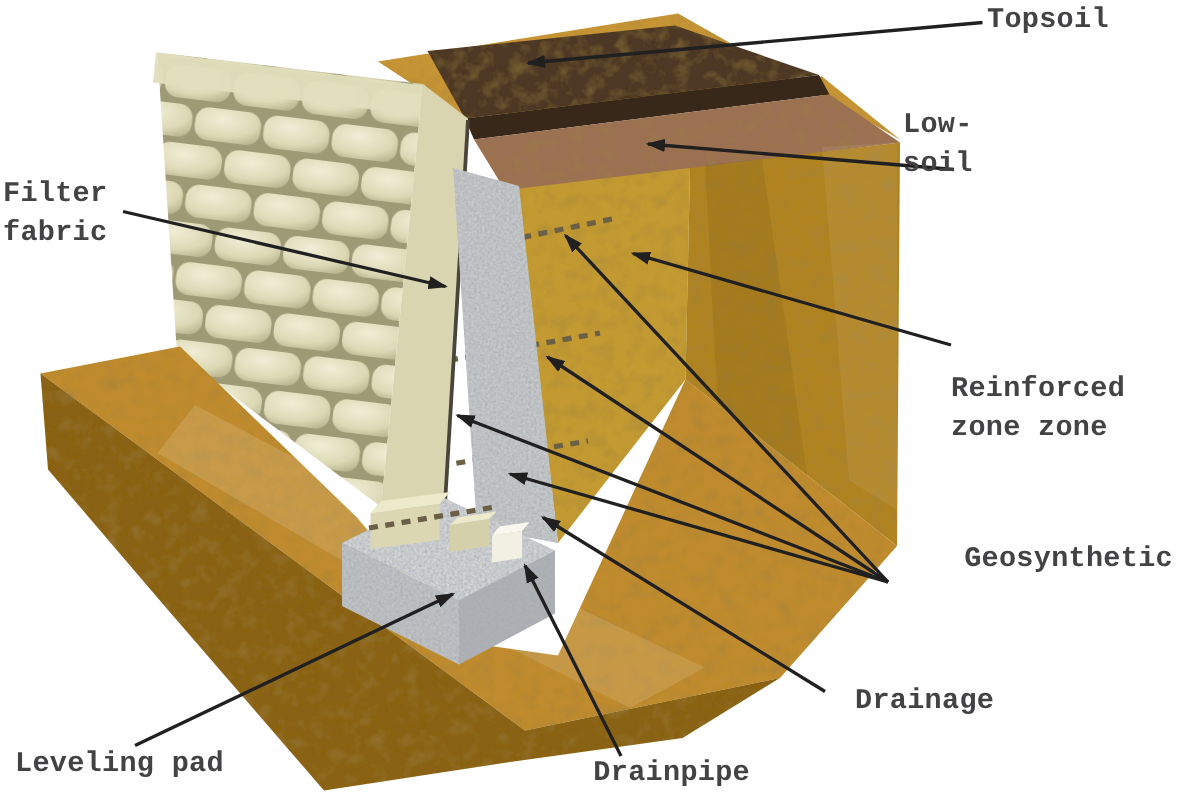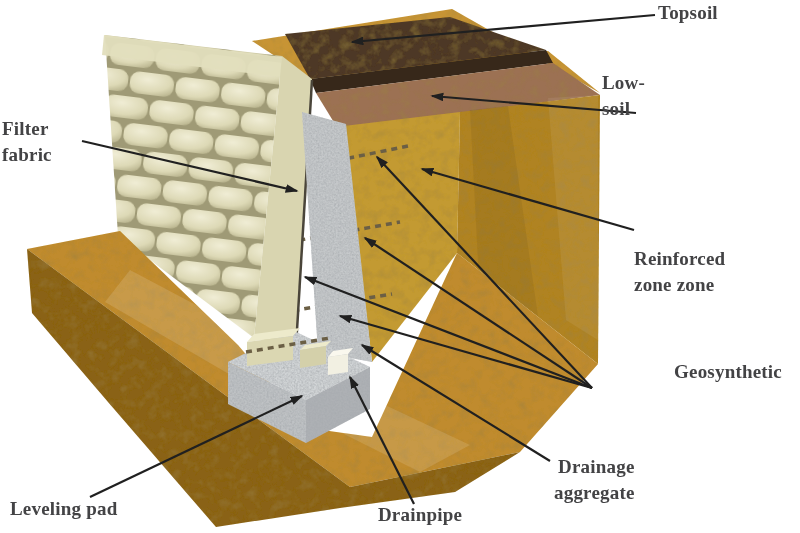--- a/index.html
+++ b/index.html
@@ -3,34 +3,34 @@
 <meta charset="utf-8">
 <style>
   html,body{margin:0;padding:0;background:#ffffff;}
   .stage{
     position:relative;width:800px;height:533px;background:#ffffff;overflow:hidden;
     font-family:"Liberation Sans",sans-serif;
   }
   .stage svg{position:absolute;left:0;top:0;}
   .label{
     position:absolute;
-    font-family:Liberation Serif, serif;
+    font-family:Liberation Mono, monospace;
     font-weight:700;
     font-size:19px;
     line-height:26px;
     color:#434345;
     letter-spacing:.2px;
     white-space:nowrap;
   }
   .lbl-topsoil{left:658px;top:0px;}
   .lbl-lowperm{left:602px;top:70px;}
   .lbl-reinforced{left:634px;top:200px;margin-top:46px;}
   .lbl-geo{left:592px;top:359px;width:190px;text-align:right;}
-  .lbl-drainage{left:554px;top:454px;text-align:right;}
-  .lbl-drainpipe{left:358px;top:502px;width:124px;text-align:center;}
+  .lbl-drainage{left:570px;top:454px;}
+  .lbl-drainpipe{left:376px;top:502px;width:124px;text-align:right;}
   .lbl-leveling{left:10px;top:474px;margin-top:22px;}
   .lbl-filter{left:2px;top:116px;}
 </style>
 </head>
 <body>
 
 <div class="stage">
 
 <svg viewBox="0 0 800 533" width="800" height="533">
   <defs>
@@ -144,21 +144,20 @@
 </div>
 <div class="label lbl-reinforced">
   <div>Reinforced</div>
   <div>zone zone</div>
 </div>
 <div class="label lbl-geo">
   <div>Geosynthetic</div>
 </div>
 <div class="label lbl-drainage">
   <div>Drainage</div>
-  <div>aggregate</div>
 </div>
 <div class="label lbl-drainpipe">
   <div>Drainpipe</div>
 </div>
 <div class="label lbl-leveling">
   <div>Leveling pad</div>
 </div>
 <div class="label lbl-filter">
   <div>Filter</div>
   <div>fabric</div>

